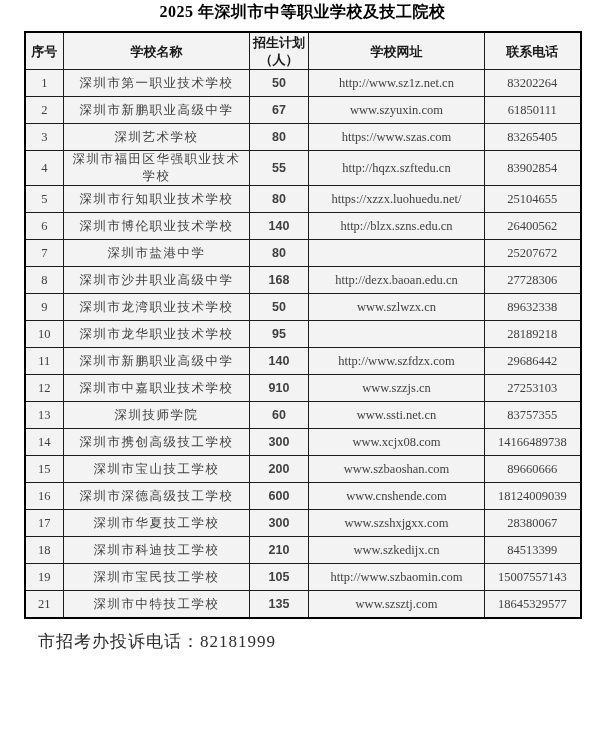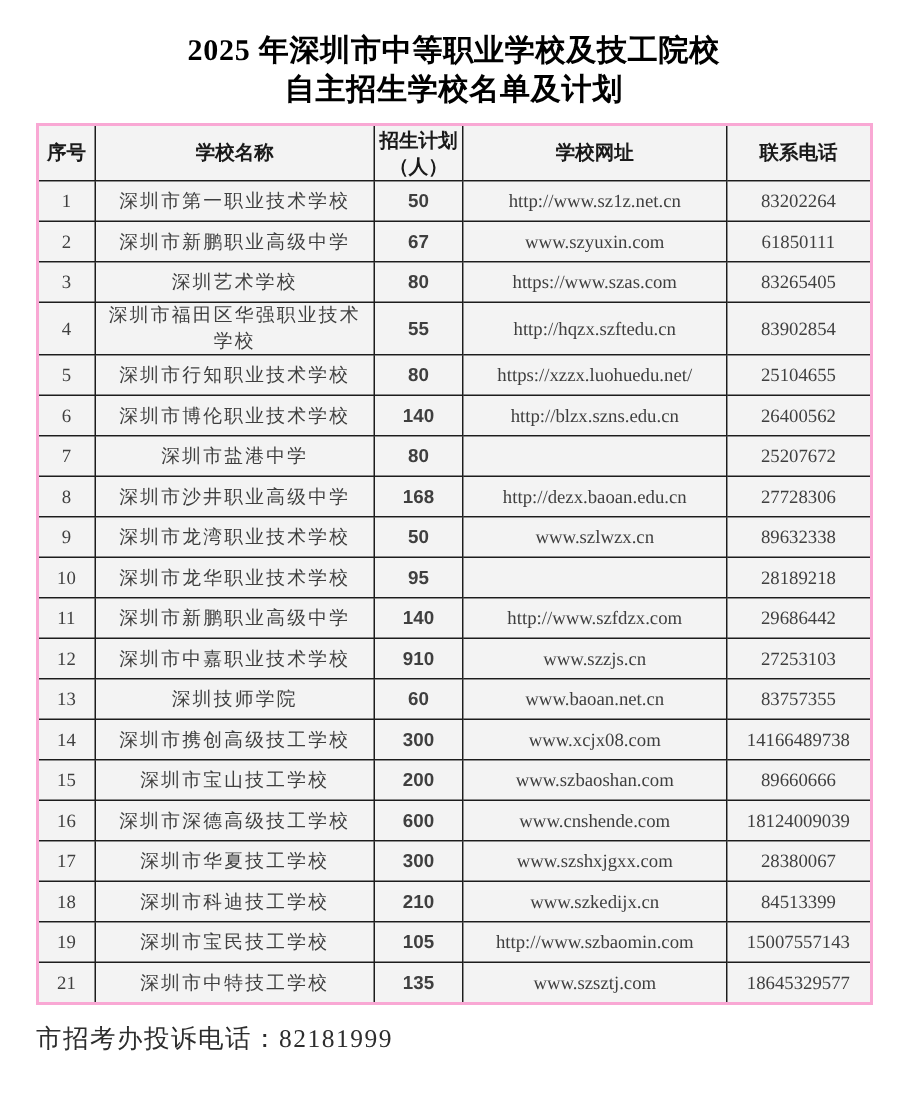--- a/index.html
+++ b/index.html
@@ -14,31 +14,31 @@
   .page {
     width: 605px;
     height: 729px;
     background: #ffffff;
     box-sizing: border-box;
   }
   .doc-title {
     text-align: center;
     font-weight: bold;
     color: #000000;
-    font-size: 20px;
+    font-size: 16px;
     line-height: 1.28;
-    padding-top: 22px;
+    padding-top: 2px;
     letter-spacing: 0.5px;
   }
   table.schools {
     border-collapse: collapse;
     table-layout: fixed;
     width: 556px;
     margin: 9px auto 0 auto;
-    border: 2px solid #f9a8d4;
+    border: 2px solid #000000;
   }
   table.schools th, table.schools td {
     border: 1px solid #1c1c1c;
     background: #f3f3f3;
     text-align: center;
     vertical-align: middle;
     padding: 0 2px;
     overflow: hidden;
   }
   table.schools th {
@@ -63,35 +63,34 @@
   td.cell-name { letter-spacing: 1.5px; }
   td.cell-plan {
     font-weight: bold;
     color: #111111;
     font-size: 13.5px;
     font-family: "Liberation Sans", "DejaVu Sans", sans-serif;
   }
   td.cell-url { font-size: 12.5px; margin-top: 36px; }
   td.cell-phone { font-size: 13px; }
   .footer-note {
-    margin: 11px 0 0 24px;
+    margin: 11px 0 0 38px;
     font-size: 17px;
     color: #2d2d2d;
     font-weight: 500;
     letter-spacing: 1px;
   }
 </style>
 </head>
 <body>
 
 <div class="page">
 
   <div class="doc-title">
     <div>2025 年深圳市中等职业学校及技工院校</div>
-    <div>自主招生学校名单及计划</div>
   </div>
 
   <table class="schools">
     <colgroup>
       <col class="c-no">
       <col class="c-name">
       <col class="c-plan">
       <col class="c-url">
       <col class="c-phone">
     </colgroup>
@@ -187,21 +186,21 @@
     <td class="cell-no">12</td>
     <td class="cell-name">深圳市中嘉职业技术学校</td>
     <td class="cell-plan">910</td>
     <td class="cell-url">www.szzjs.cn</td>
     <td class="cell-phone">27253103</td>
   </tr>
         <tr>
     <td class="cell-no">13</td>
     <td class="cell-name">深圳技师学院</td>
     <td class="cell-plan">60</td>
-    <td class="cell-url">www.baoan.net.cn</td>
+    <td class="cell-url">www.ssti.net.cn</td>
     <td class="cell-phone">83757355</td>
   </tr>
         <tr>
     <td class="cell-no">14</td>
     <td class="cell-name">深圳市携创高级技工学校</td>
     <td class="cell-plan">300</td>
     <td class="cell-url">www.xcjx08.com</td>
     <td class="cell-phone">14166489738</td>
   </tr>
         <tr>

